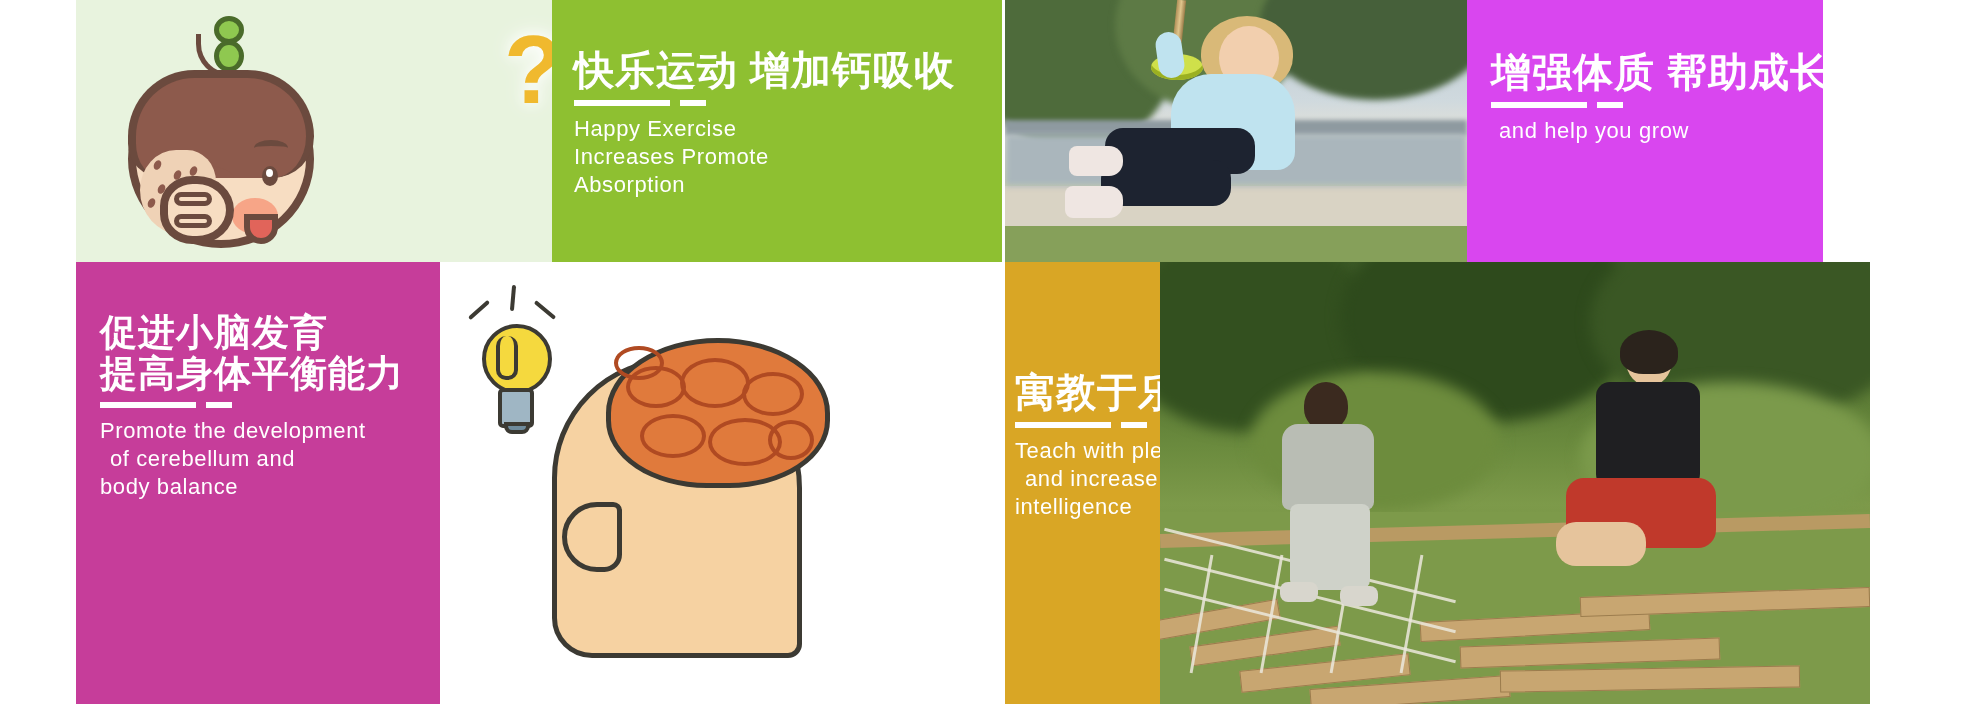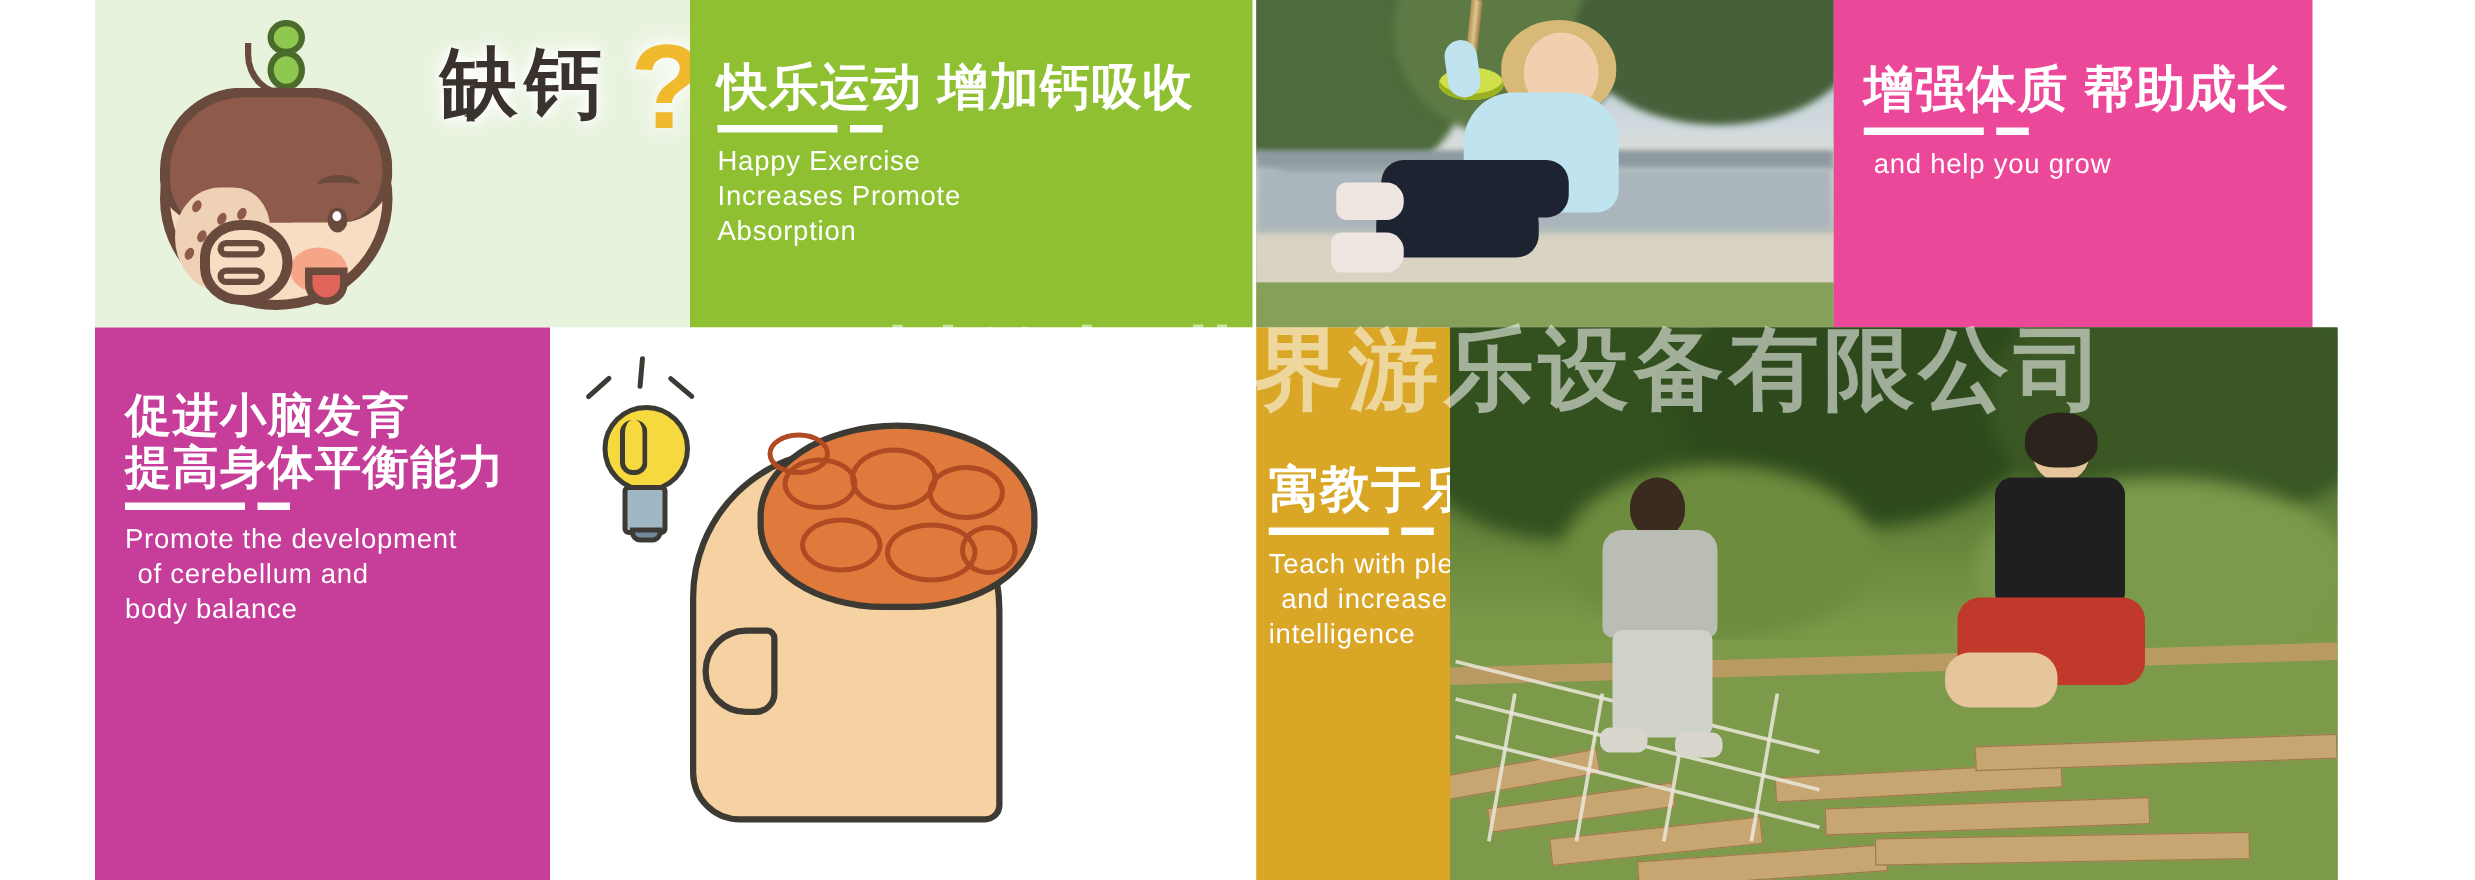--- a/index.html
+++ b/index.html
@@ -67,21 +67,21 @@
     position: absolute; left: 428px; top: 22px;
     font-size: 96px; font-weight: 700; color: #f0b92e; line-height: 1;
     text-shadow: 0 0 14px rgba(255,255,255,.95), 0 0 24px rgba(255,255,255,.9);
   }
 
   
   #p2 { left: 552px; top: 0; width: 450px; height: 262px; background: #8ec031; }
   
   #p3 { left: 1005px; top: 0; width: 462px; height: 262px; background: #9ab49a; }
   
-  #p4 { left: 1467px; top: 0; width: 383px; height: 262px; background: #ec4899; }
+  #p4 { left: 1467px; top: 0; width: 356px; height: 262px; background: #d946ef; }
 
   
   #p5 { left: 76px; top: 262px; width: 364px; height: 442px; background: #c63d9a; }
   
   #p6 { left: 440px; top: 262px; width: 565px; height: 442px; background: #ffffff; }
   
   #p7 { left: 1005px; top: 262px; width: 155px; height: 442px; background: #d9a625; }
   
   #p8 { left: 1160px; top: 262px; width: 710px; height: 442px; background: #5b7a3a; }
 
@@ -169,21 +169,20 @@
           <div class="eye-hi" style="left:4px;top:3px"></div>
         </div>
         <div class="cheek" style="left:96px;top:120px"></div>
       </div>
       <div class="mouth"></div>
       <div class="hand">
         <div class="finger" style="left:6px;top:8px"></div>
         <div class="finger" style="left:6px;top:30px"></div>
       </div>
     </div>
-    <div class="cn-brush">缺钙</div>
     <div class="qmark">?</div>
   </div>
 
   <div class="panel" id="p2">
     <div class="txtblock" style="left:22px; top:48px;">
       <div class="cn-head">快乐运动 增加钙吸收</div>
       <div class="underline"></div>
       <div class="en">Happy Exercise</div>
       <div class="en">Increases Promote</div>
       <div class="en">Absorption</div>
@@ -307,15 +306,14 @@
 
     <div style="position:absolute; left:396px; top:74px; width:170px; height:280px;">
       <div class="wom-head" style="left:70px; top:0; width:46px; height:50px; background:#e6c49c; border-radius:50%;"></div>
       <div style="position:absolute; left:64px; top:-6px; width:58px; height:44px; background:#2b231c; border-radius:50% 50% 40% 40%;"></div>
       <div class="wom-shirt" style="left:40px; top:46px; width:104px; height:106px; background:#1f1f22; border-radius:14px;"></div>
       <div class="wom-pants" style="left:10px; top:142px; width:150px; height:70px; background:#c0392b; border-radius:18px;"></div>
       <div style="position:absolute; left:0; top:186px; width:90px; height:44px; background:#e6c49c; border-radius:20px;"></div>
     </div>
   </div>
 
-  <div class="watermark">四川德凯世界游乐设备有限公司</div>
 
 </div>
 
 </body></html>

